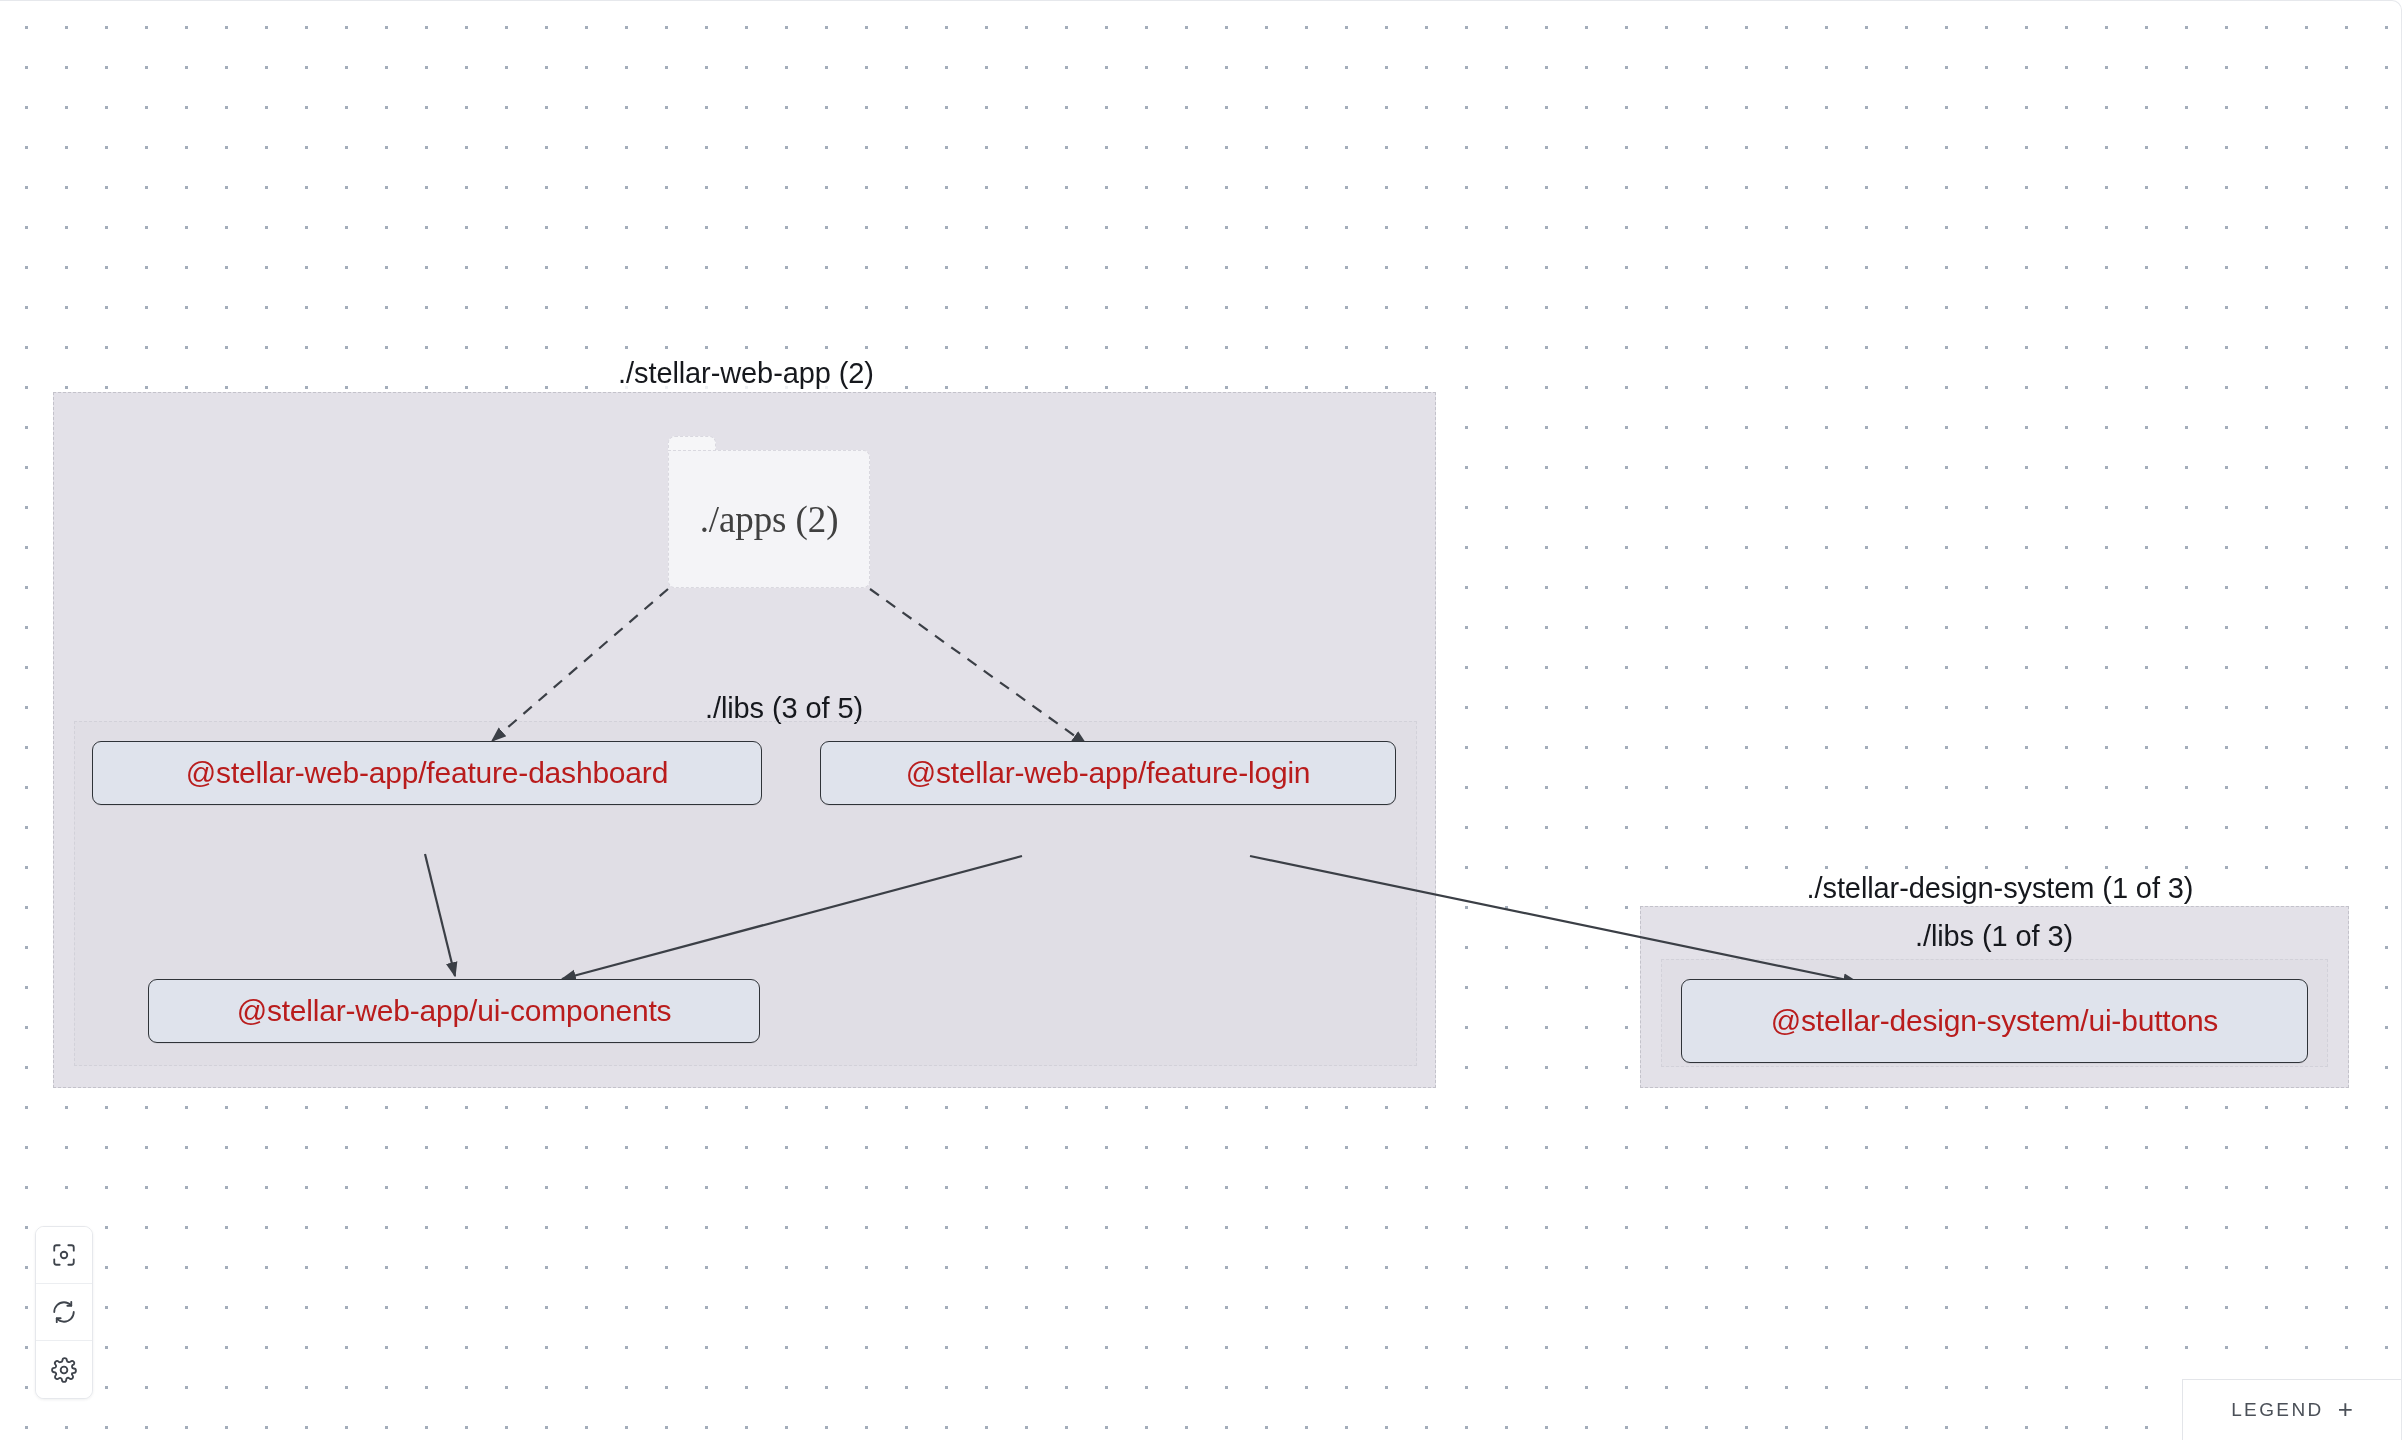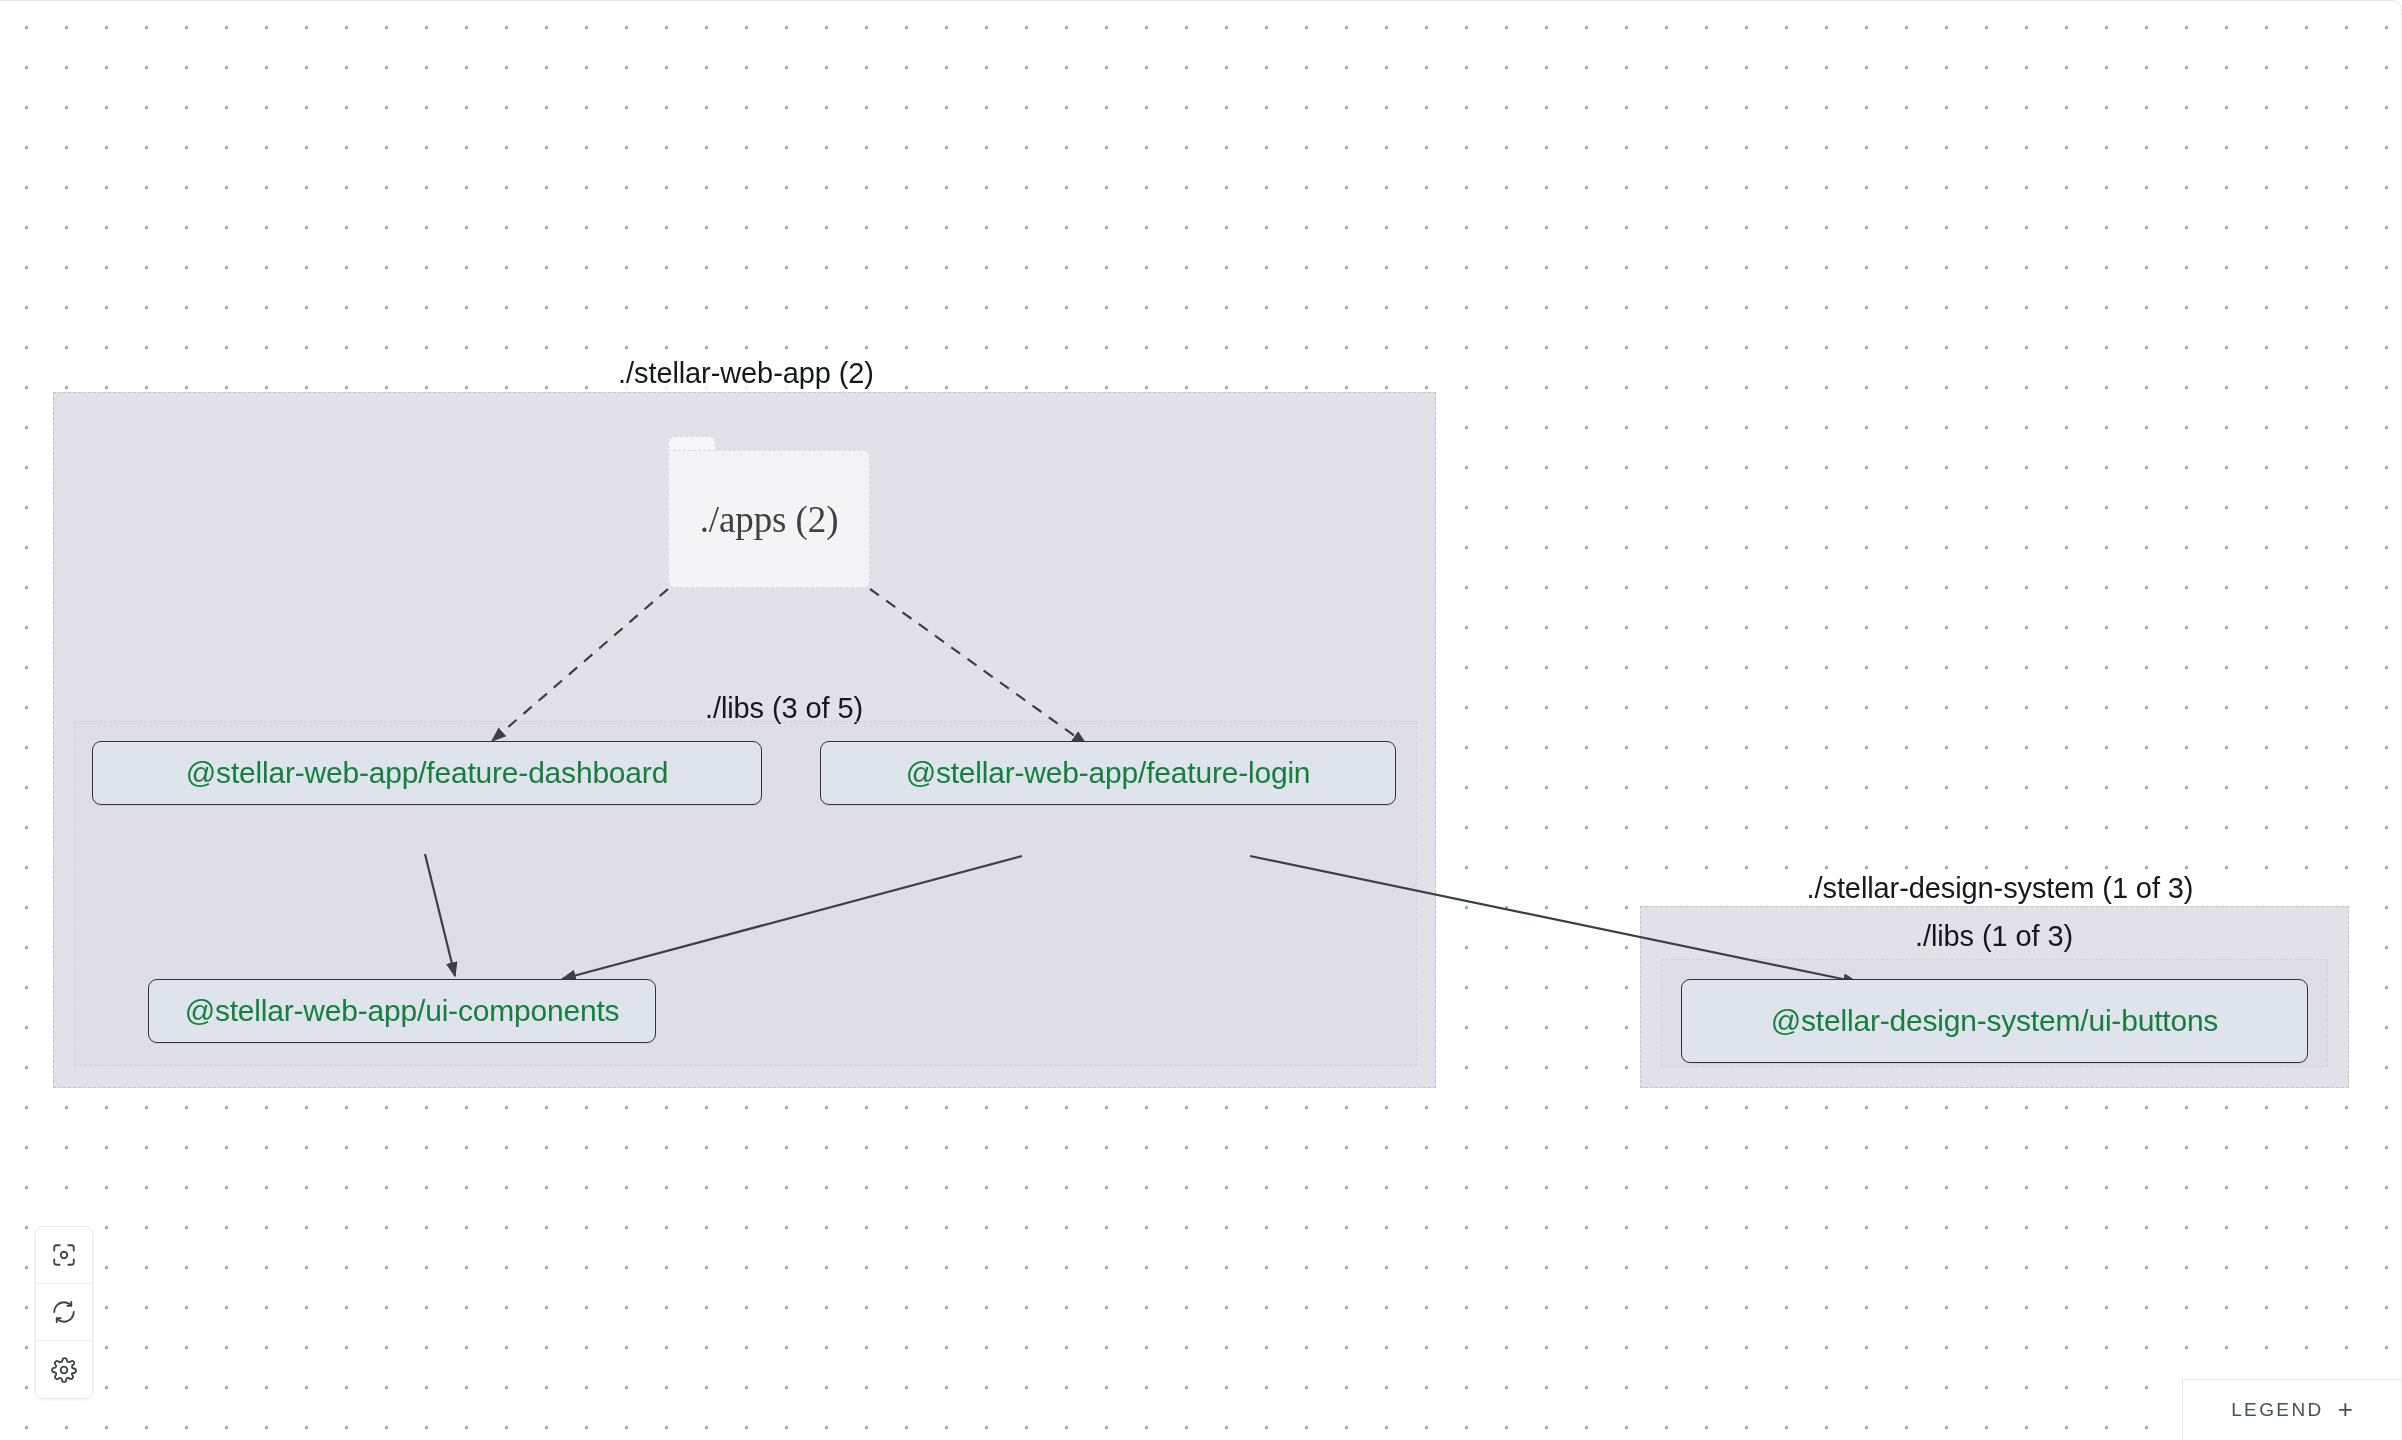--- a/index.html
+++ b/index.html
@@ -117,21 +117,21 @@
     border: 1.6px solid #2f3338;
     border-radius: 9px;
     display: flex;
     align-items: center;
     justify-content: center;
     box-shadow: 0 1px 0 rgba(0,0,0,0.06);
   }
   .node .node-label {
     font-size: 30px;
     line-height: 34px;
-    color: #15803d;
+    color: #b91c1c;
     white-space: nowrap;
     letter-spacing: -0.2px;
   }
 
   
   #edges {
     position: absolute;
     left: 0;
     top: 0;
     width: 2402px;
@@ -249,21 +249,21 @@
     </svg>
 
     <div class="node" style="left:92px; top:740px; width:670px; height:64px;">
       <span class="node-label">@stellar-web-app/feature-dashboard</span>
     </div>
 
     <div class="node" style="left:820px; top:740px; width:576px; height:64px;">
       <span class="node-label">@stellar-web-app/feature-login</span>
     </div>
 
-    <div class="node" style="left:148px; top:978px; width:508px; height:64px;">
+    <div class="node" style="left:148px; top:978px; width:612px; height:64px;">
       <span class="node-label">@stellar-web-app/ui-components</span>
     </div>
 
     <div class="node" style="left:1681px; top:978px; width:627px; height:84px;">
       <span class="node-label">@stellar-design-system/ui-buttons</span>
     </div>
 
     <div id="controls">
 
       <button class="ctl-btn">

